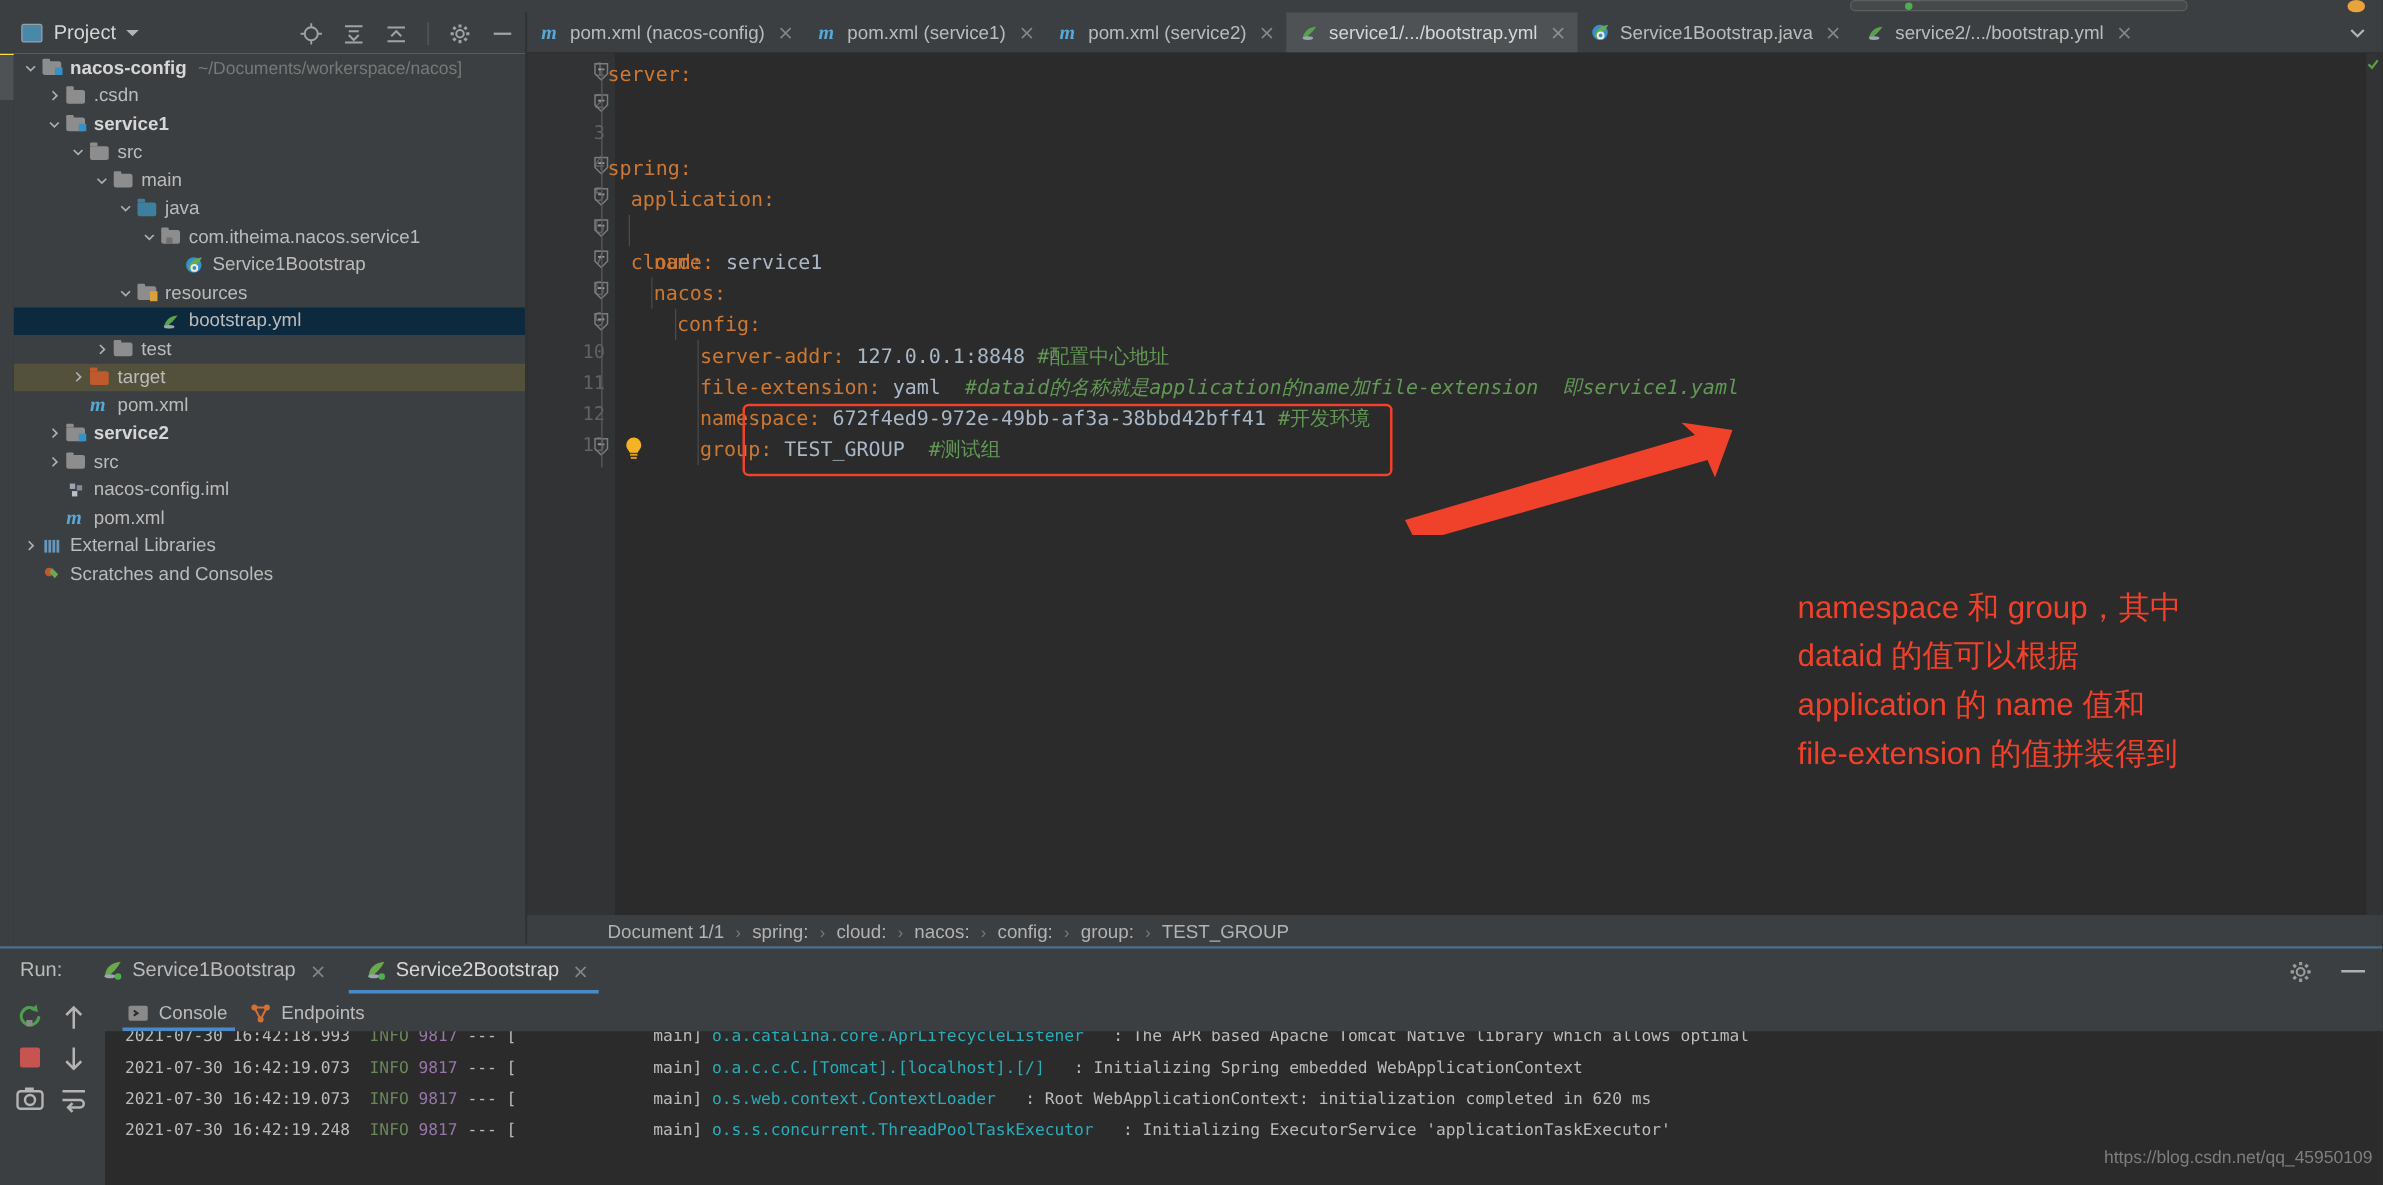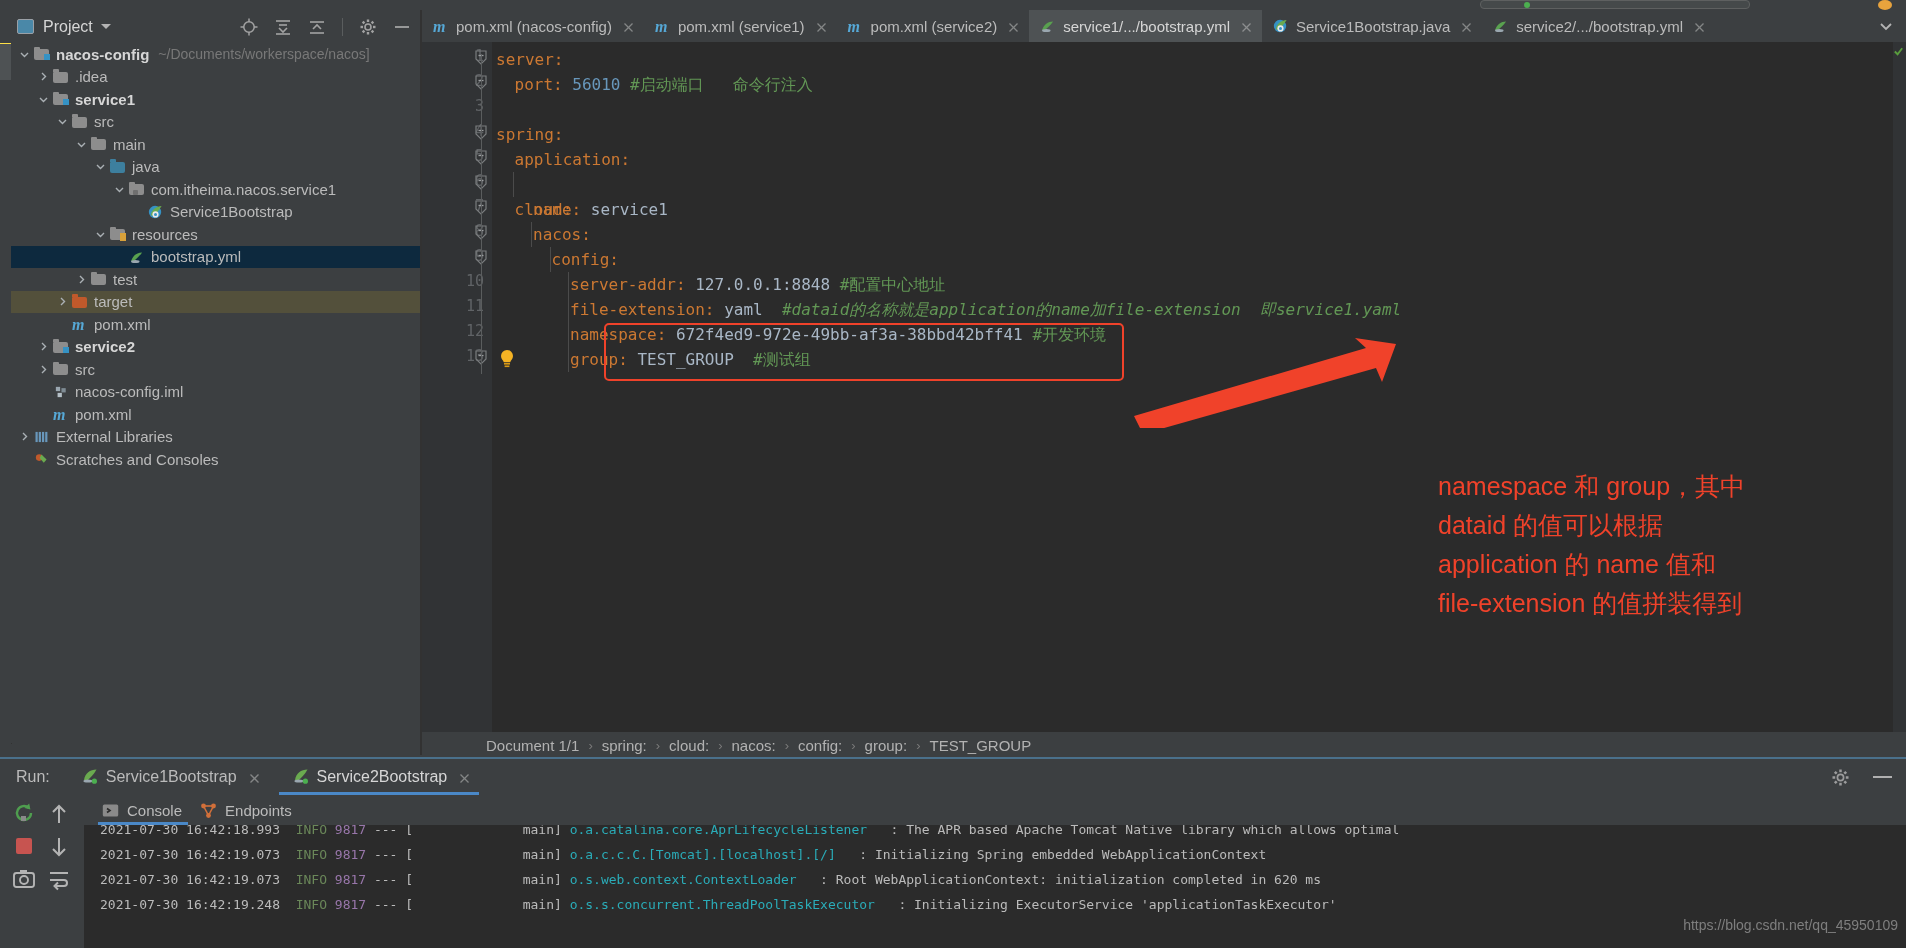--- a/index.html
+++ b/index.html
@@ -87,21 +87,21 @@
   .tab .tlabel{font-size:15px;color:#bbbbbb;white-space:nowrap;}
   .tab.active .tlabel{color:#d6d6d6;}
   .tab .tclose{margin-left:10px;width:13px;height:13px;opacity:.55;}
   .tabcaret{margin-left:auto;display:flex;align-items:center;padding:0 12px;}
 
   
   .editor{position:absolute;left:422px;top:42px;width:1484px;height:690px;background:#2b2b2b;overflow:hidden;}
   .gutter{position:absolute;left:0;top:0;width:70px;height:690px;background:#313335;}
   .lnum{position:absolute;right:8px;font-family:"DejaVu Sans Mono","Liberation Mono",monospace;font-size:15px;color:#606366;}
   .fold-col{position:absolute;left:52px;top:0;width:18px;height:690px;}
-  .codearea{position:absolute;left:62px;top:0;width:1414px;height:730px;}
+  .codearea{position:absolute;left:52px;top:0;width:1414px;height:730px;}
   .cline{
     position:absolute;left:0;white-space:pre;
     font-family:"DejaVu Sans Mono","Liberation Mono",monospace;
     font-size:16px;color:#a9b7c6;line-height:25px;height:25px;
   }
   .k{color:#cc7832;}
   .v{color:#a9b7c6;}
   .num{color:#6897bb;}
   .cm{color:#629755;font-style:italic;}
   .cm-plain{color:#629755;font-style:normal;}
@@ -242,21 +242,21 @@
       </div>
       <div class="row" style="padding-left: 27px;">
         <span class="arrow">
           <svg viewBox="0 0 11 11">
             <polyline points="4,2 7.5,5.5 4,9" fill="none" stroke="#aab0b4" stroke-width="1.4"></polyline>
           </svg>
         </span>
         <span class="ficon">
           <span class="fold"></span>
         </span>
-        <span class="rowtext">.idea</span>
+        <span class="rowtext">.csdn</span>
       </div>
       <div class="row" style="padding-left: 27px;">
         <span class="arrow">
           <svg viewBox="0 0 11 11">
             <polyline points="2,4 5.5,7.5 9,4" fill="none" stroke="#aab0b4" stroke-width="1.4"></polyline>
           </svg>
         </span>
         <span class="ficon">
           <span class="fold">
             <span class="modbadge"></span>
@@ -573,21 +573,20 @@
           </svg></div>
         <div style="position: absolute; left: 6.5px; top: 12px; width: 1px; height: 320px; background: rgb(90, 93, 94);"></div>
         <div style="position: absolute; left: 24px; top: 307px; width: 18px; height: 20px;"><svg width="18" height="20" viewBox="0 0 18 20">
             <path d="M9 1 a6 6 0 0 1 6 6 c0 3-2.2 4.2-2.8 6.2 h-6.4 C5.2 11.2 3 10 3 7 a6 6 0 0 1 6-6z" fill="#f5b324"></path>
             <rect x="6" y="14" width="6" height="1.6" fill="#d99a14"></rect>
             <rect x="6.6" y="16.5" width="4.8" height="1.6" fill="#d99a14"></rect>
           </svg></div>
       </div>
     <div class="codearea" id="codearea">
         <div class="cline" style="top: 5px; left: 12px;"><span class="k">server</span><span class="colon">:</span></div>
-        <div class="cline" style="top: 30px; left: 30.5px;"><span class="k">port</span><span class="colon">: </span><span class="num">56010</span><span class="v"> </span><span class="cm-plain">#启动端口   命令行注入</span></div>
         <div class="cline" style="top: 55px; left: 12px;"></div>
         <div class="cline" style="top: 80px; left: 12px;"><span class="k">spring</span><span class="colon">:</span></div>
         <div class="cline" style="top: 105px; left: 30.5px;"><span class="k">application</span><span class="colon">:</span></div>
         <div class="cline" style="top: 130px; left: 49px; margin-top: 25px;"><span class="k">name</span><span class="colon">: </span><span class="v">service1</span></div>
         <div class="cline" style="top: 155px; left: 30.5px;"><span class="k">cloud</span><span class="colon">:</span></div>
         <div class="cline" style="top: 180px; left: 49px;"><span class="k">nacos</span><span class="colon">:</span></div>
         <div class="cline" style="top: 205px; left: 67.5px;"><span class="k">config</span><span class="colon">:</span></div>
         <div class="cline" style="top: 230px; left: 86px;"><span class="k">server-addr</span><span class="colon">: </span><span class="v">127.0.0.1:8848</span><span class="v"> </span><span class="cm-plain">#配置中心地址</span></div>
         <div class="cline" style="top: 255px; left: 86px;"><span class="k">file-extension</span><span class="colon">: </span><span class="v">yaml</span><span class="v">  </span><span class="cm">#dataid的名称就是application的name加file-extension  即service1.yaml</span></div>
         <div class="cline" style="top: 280px; left: 86px;"><span class="k">namespace</span><span class="colon">: </span><span class="v">672f4ed9-972e-49bb-af3a-38bbd42bff41</span><span class="v"> </span><span class="cm-plain">#开发环境</span></div>

